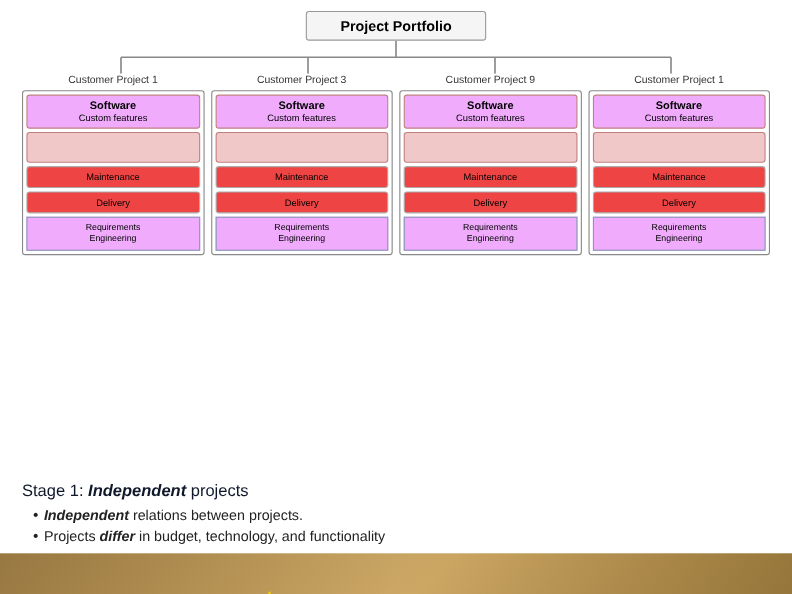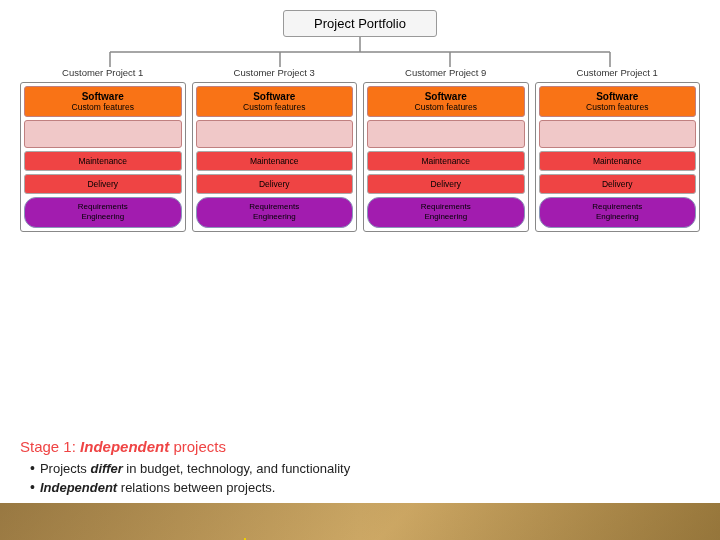--- a/index.html
+++ b/index.html
@@ -23,21 +23,21 @@
     .portfolio-box {
       display: flex;
       justify-content: center;
       margin-bottom: 0px;
     }
     .portfolio-title {
       border: 1.5px solid #999;
       background: #f5f5f5;
       padding: 5px 30px;
       font-size: 13px;
-      font-weight: normal;
+      font-weight: bold;
       border-radius: 3px;
     }
 
     
     .projects-row {
       display: flex;
       justify-content: flex-start;
       gap: 6px;
       margin-top: 0px;
     }
@@ -61,21 +61,21 @@
       border: 1.5px solid #888;
       border-radius: 3px;
       background: #fff;
       display: flex;
       flex-direction: column;
       gap: 3px;
       padding: 3px;
     }
 
     .software-box {
-      background: #f97316;
+      background: #f0abfc;
       border: 1px solid #c08080;
       border-radius: 3px;
       padding: 4px 3px;
       text-align: center;
     }
     .software-box .sw-title {
       font-size: 10px;
       font-weight: bold;
     }
     .software-box .sw-sub {
@@ -94,43 +94,43 @@
     .small-box {
       background: #ef4444;
       border: 1px solid #aaa;
       border-radius: 3px;
       padding: 4px 3px;
       text-align: center;
       font-size: 8.5px;
     }
 
     .req-box {
-      background: #a21caf;
+      background: #f0abfc;
       border: 1px solid #8898b8;
-      border-radius: 12px;
+      border-radius: 0;
       padding: 4px 3px;
       text-align: center;
       font-size: 8px;
       line-height: 1.3;
     }
 
     
     .tree-svg {
       width: 100%;
       height: 30px;
       display: block;
     }
 
     
     .stage-section {
       padding: 8px 20px 5px 20px;
     }
     .stage-title {
       font-size: 15px;
-      color: #ef4444;
+      color: #0f172a;
       margin-bottom: 5px;
     }
     .stage-title span.normal {
       font-weight: normal;
     }
     .stage-title span.bold-italic {
       font-style: italic;
       font-weight: bold;
     }
     .stage-points {
@@ -258,24 +258,24 @@
 
   </div>
 </div>
 
 <div class="stage-section">
   <div class="stage-title">
     <span class="normal">Stage 1: </span><span class="bold-italic">Independent</span><span class="normal"> projects</span>
   </div>
   <ul class="stage-points">
     <li>
-      <span><span>Projects </span><span class="italic">differ</span><span> in budget, technology, and functionality</span></span>
+      <span><span class="italic">Independent</span><span> relations between projects.</span></span>
     </li>
     <li>
-      <span><span class="italic">Independent</span><span> relations between projects.</span></span>
+      <span><span>Projects </span><span class="italic">differ</span><span> in budget, technology, and functionality</span></span>
     </li>
   </ul>
 </div>
 
 <div class="bottom-strip">
   <div class="strip-overlay"></div>
 
   <svg class="sun-circle" viewBox="0 0 50 50">
     <circle cx="25" cy="25" r="12" fill="#f0d000" opacity="0.9"></circle>
 

